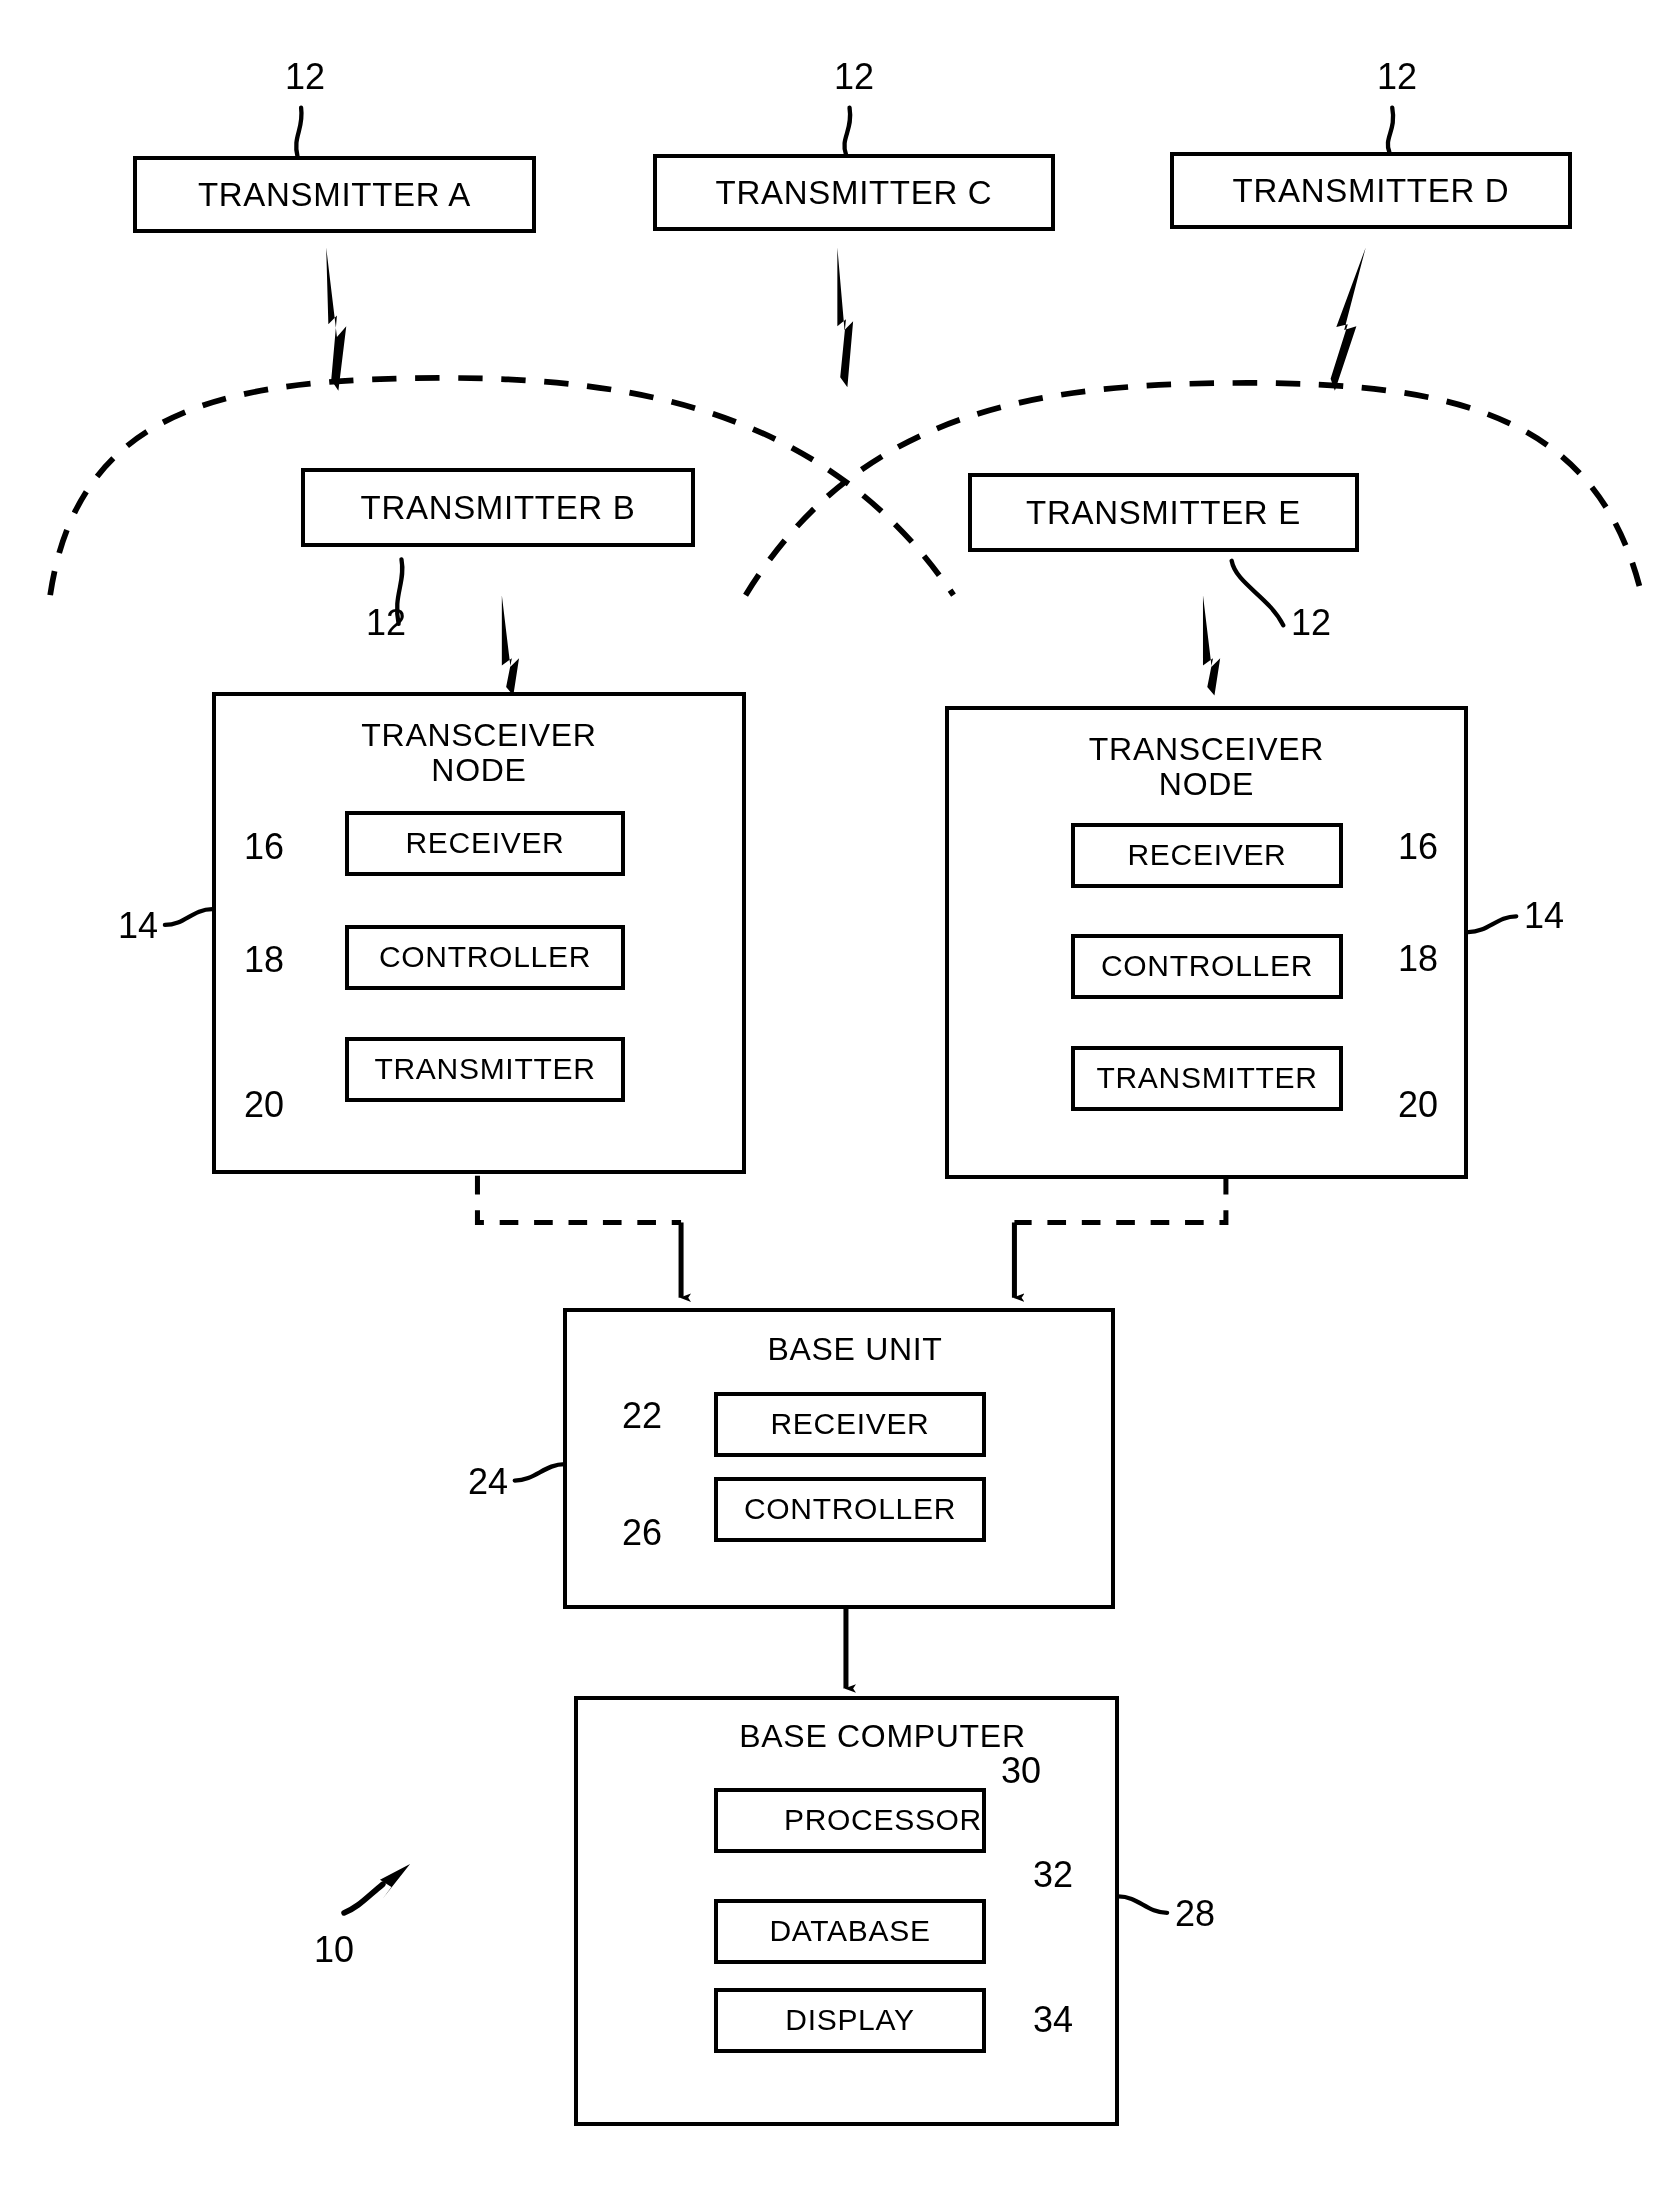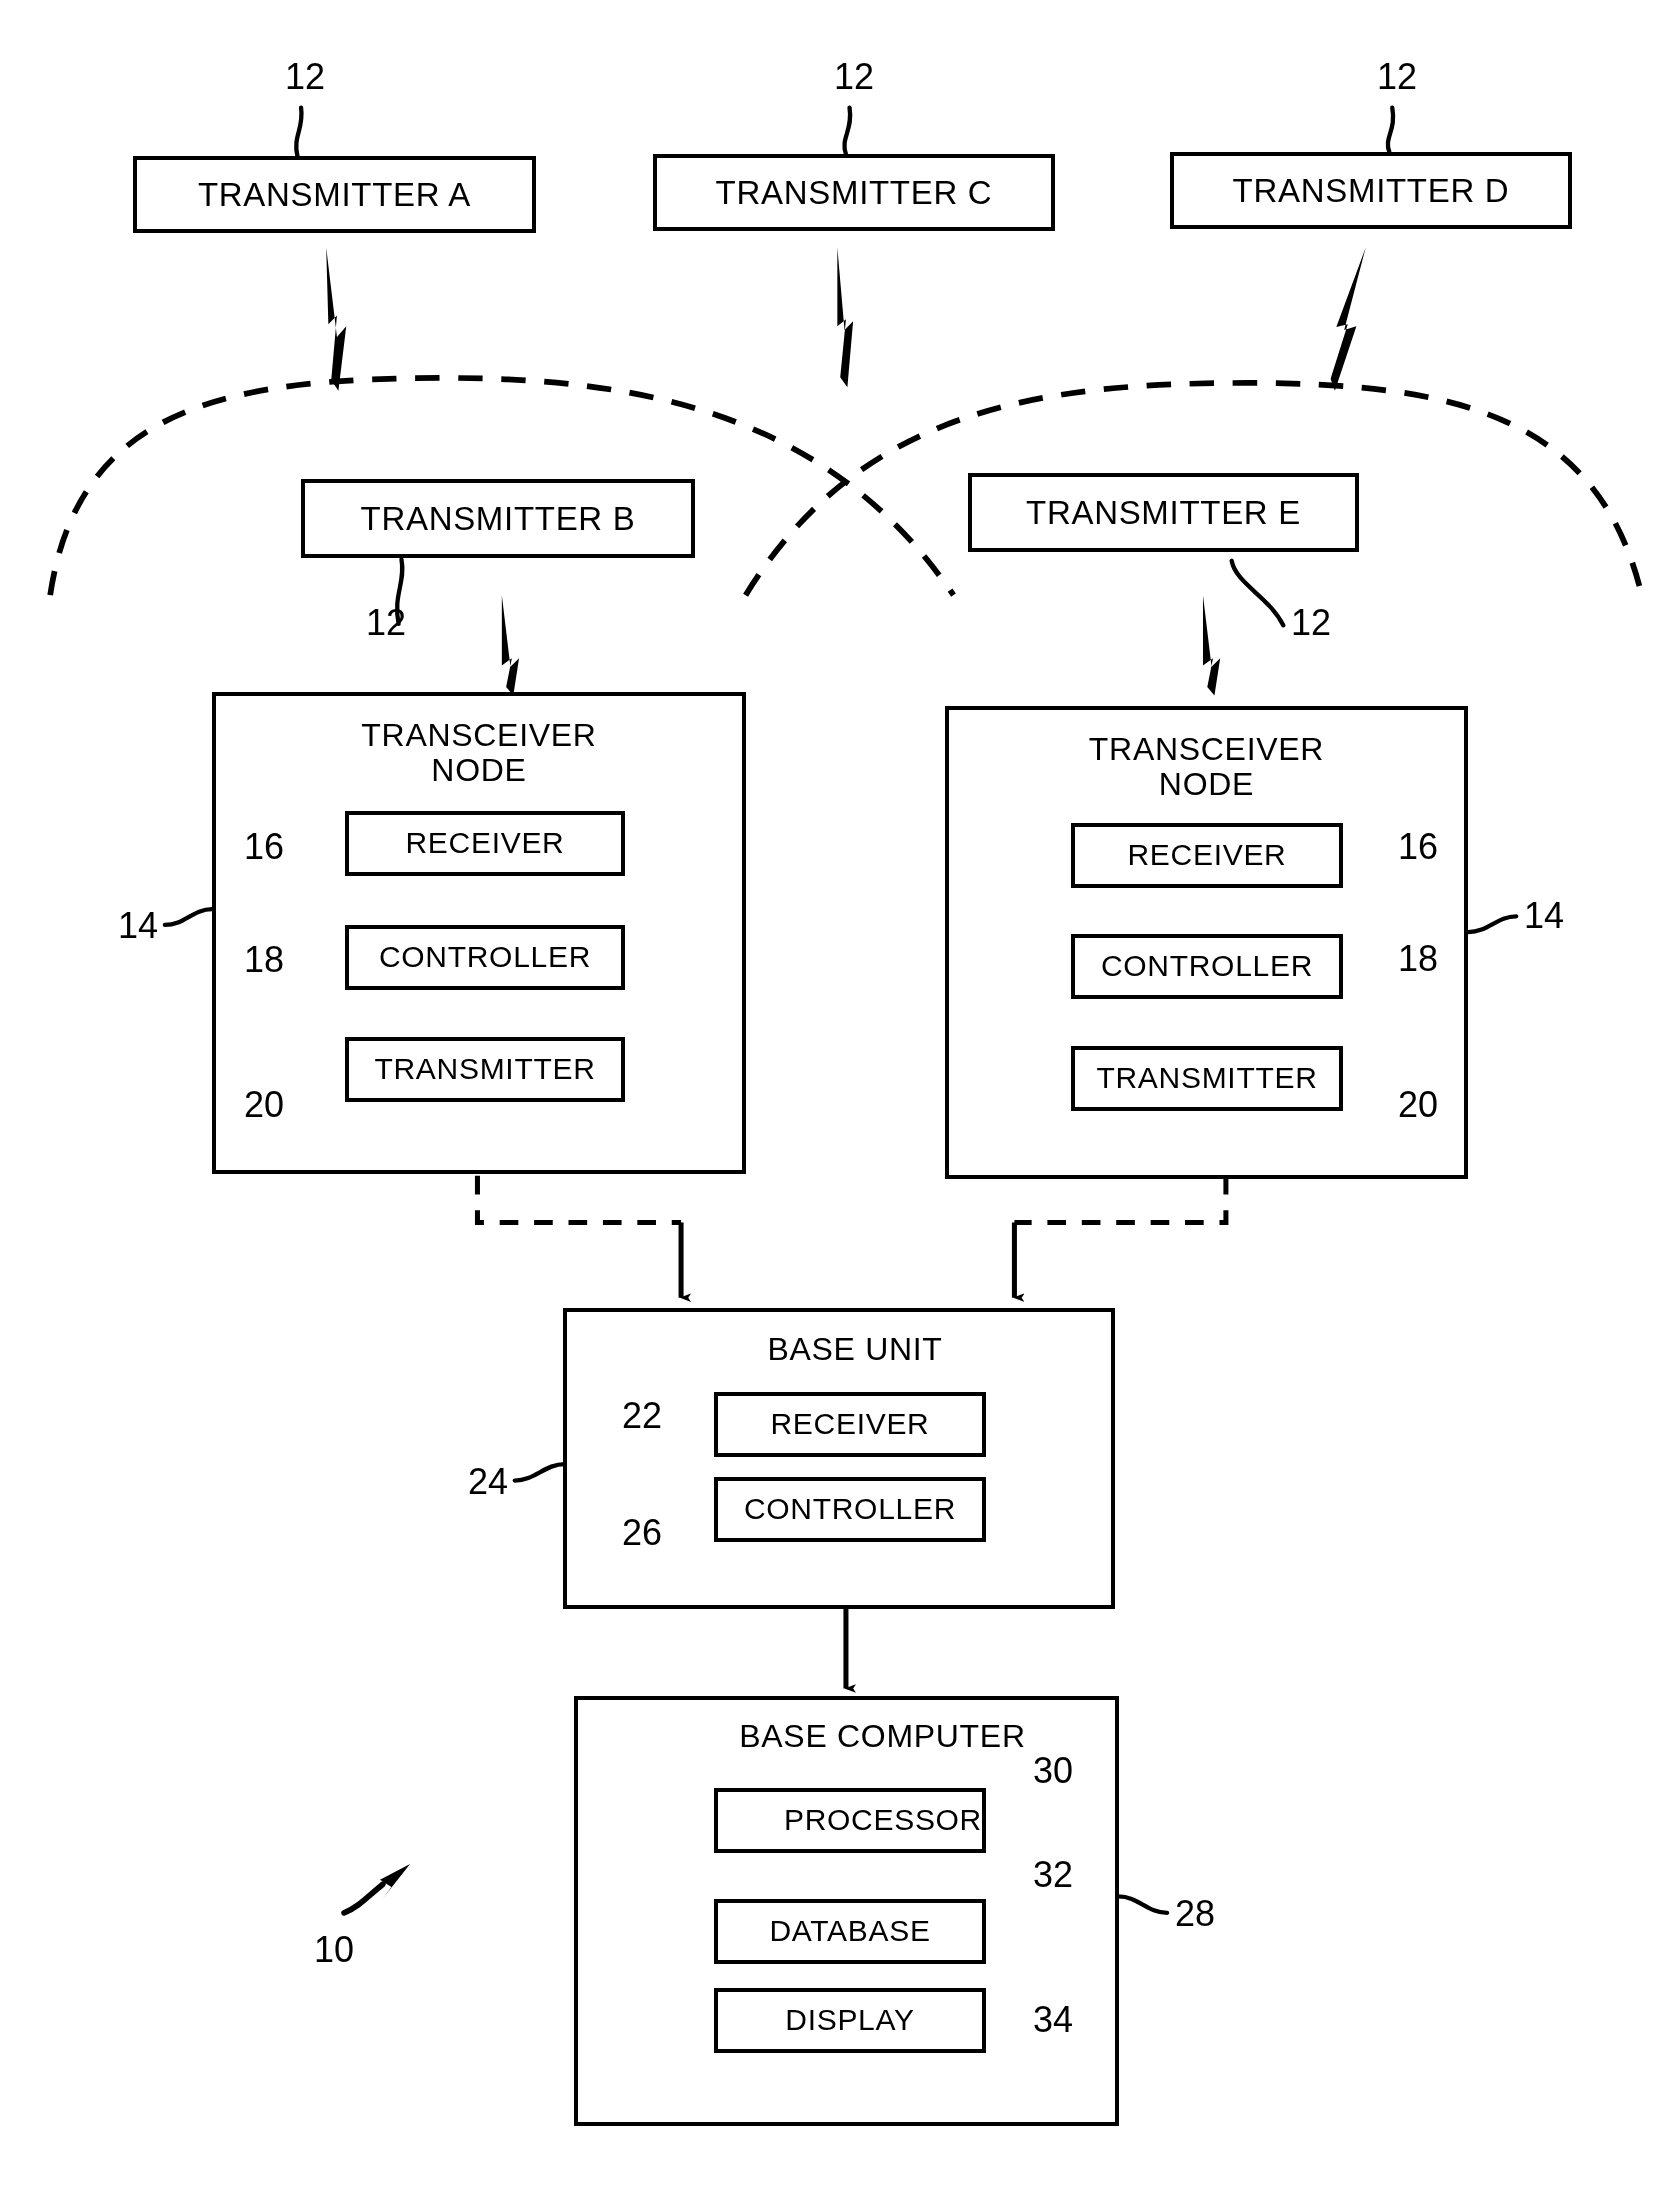--- a/index.html
+++ b/index.html
@@ -183,21 +183,21 @@
   <div class="box transmitter-box" style="left:653px; top:154px; width:402px; height:77px;">
     <span class="box-label">TRANSMITTER C</span>
   </div>
   <div class="ref" style="left:834px; top:56px;">12</div>
 
   <div class="box transmitter-box" style="left:1170px; top:152px; width:402px; height:77px;">
     <span class="box-label">TRANSMITTER D</span>
   </div>
   <div class="ref" style="left:1377px; top:56px;">12</div>
 
-  <div class="box transmitter-box" style="left:301px; top:479px; width:394px; height:79px;">
+  <div class="box transmitter-box" style="left:301px; top:468px; width:394px; height:79px;">
     <span class="box-label">TRANSMITTER B</span>
   </div>
   <div class="ref" style="left:366px; top:602px;">12</div>
 
   <div class="box transmitter-box" style="left:968px; top:473px; width:391px; height:79px;">
     <span class="box-label">TRANSMITTER E</span>
   </div>
   <div class="ref" style="left:1291px; top:602px;">12</div>
 
   <div class="container-box" style="left:212px; top:692px; width:534px; height:482px;">
@@ -262,21 +262,21 @@
     <div class="inner-box" style="left:136px; top:88px; width:272px; height:65px;justify-content:flex-end;">
       <span class="box-label">PROCESSOR</span>
     </div>
     <div class="inner-box" style="left:136px; top:183px; width:272px; height:65px;margin-top:16px;">
       <span class="box-label">DATABASE</span>
     </div>
     <div class="inner-box" style="left:136px; top:288px; width:272px; height:65px;">
       <span class="box-label">DISPLAY</span>
     </div>
   </div>
-  <div class="ref" style="left:1033px; top:1750px;">30</div>
+  <div class="ref" style="left:1001px; top:1750px;">30</div>
   <div class="ref" style="left:1033px; top:1854px;">32</div>
   <div class="ref" style="left:1033px; top:1999px;">34</div>
   <div class="ref" style="left:1175px; top:1893px;">28</div>
 
   <div class="ref" style="left:314px; top:1929px;">10</div>
 
 </div>
 
 
 </body></html>

